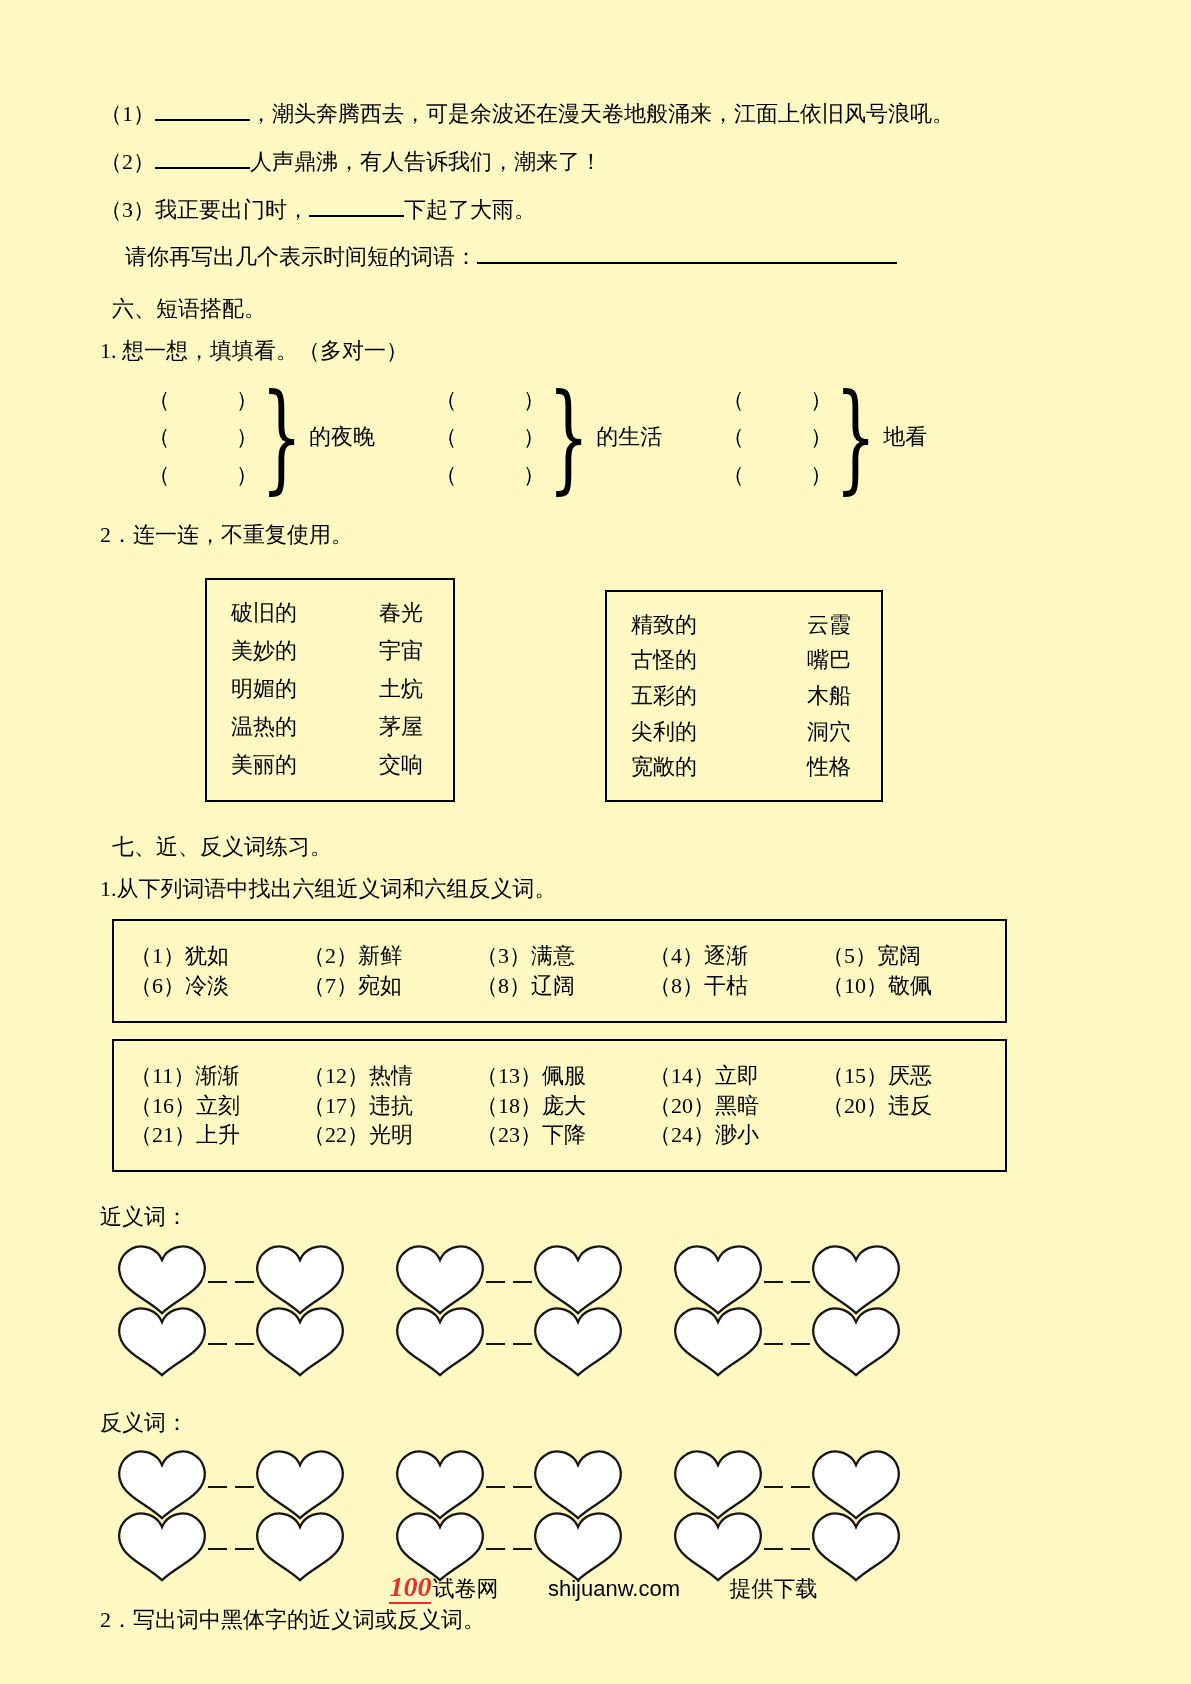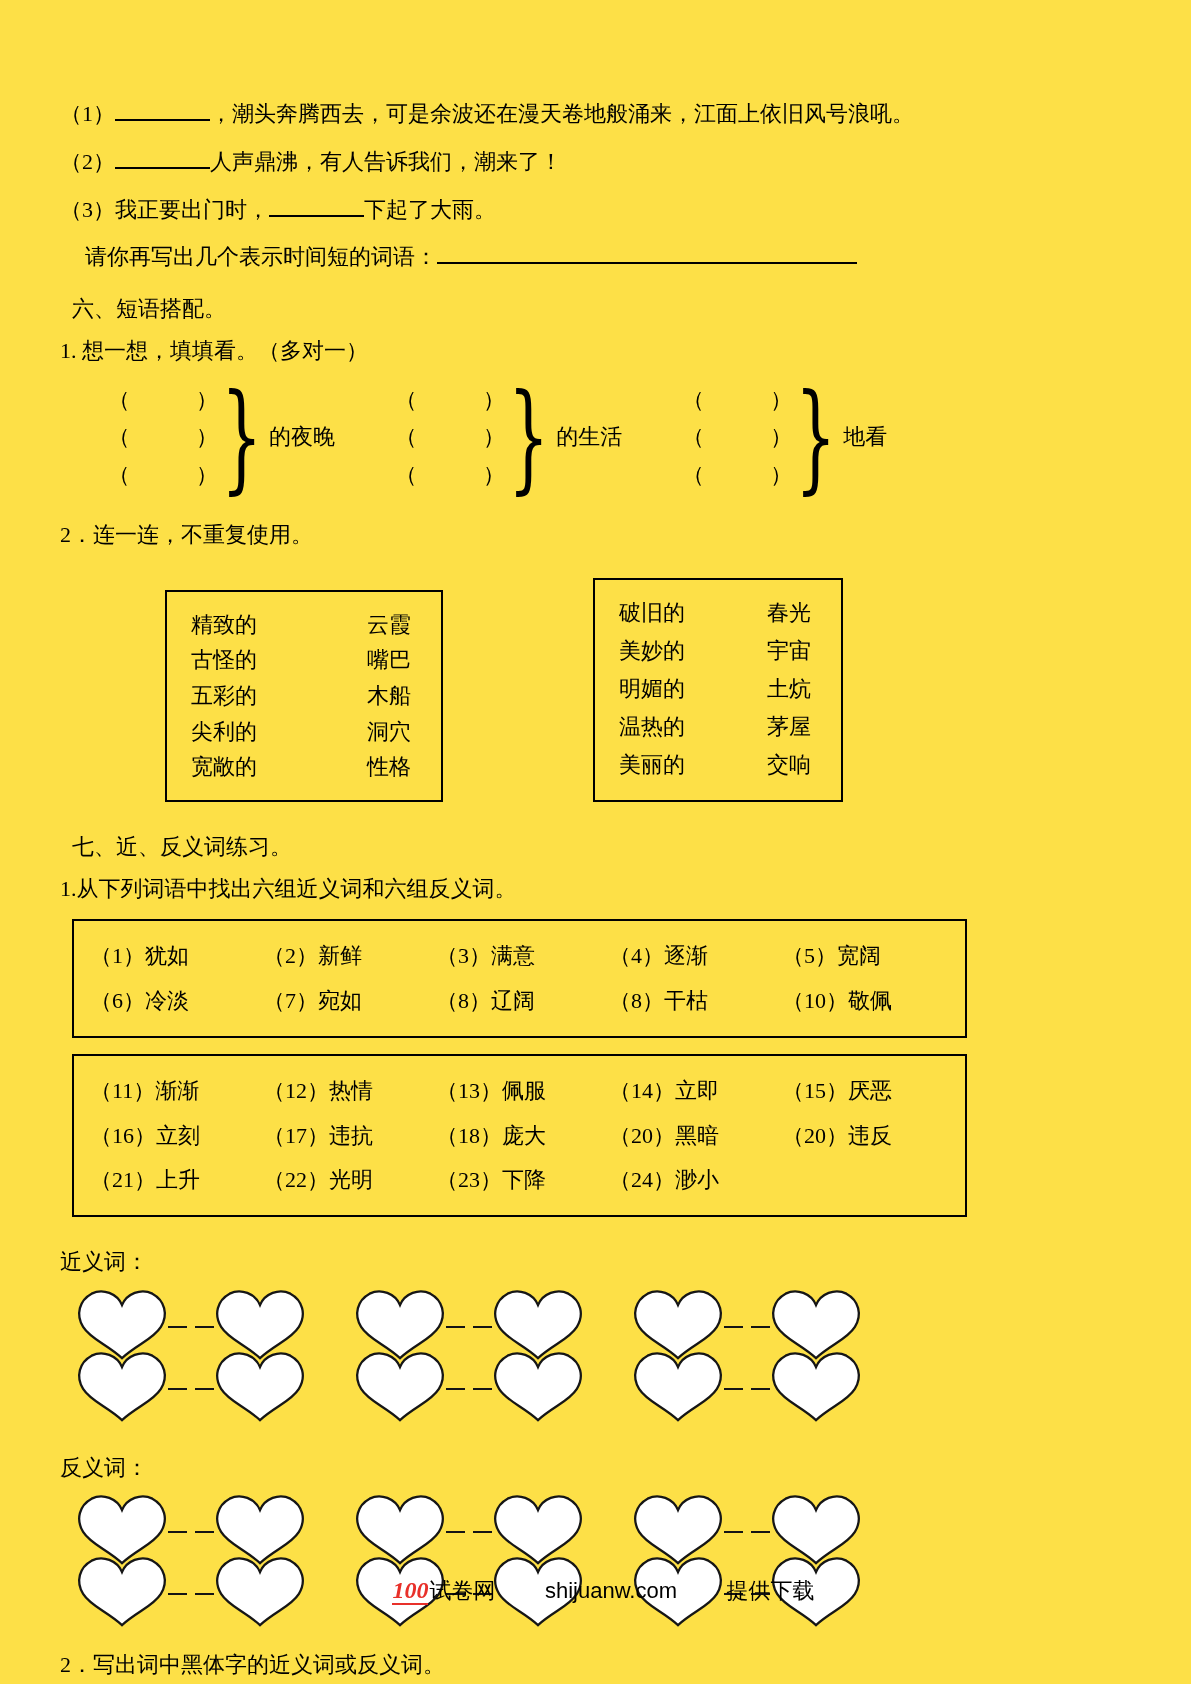--- a/index.html
+++ b/index.html
@@ -1,18 +1,18 @@
 <!DOCTYPE html>
 <html><head>
 <meta charset="utf-8">
 <style>
   html,body{margin:0;padding:0;background:#888;}
   .page{
-    width:1191px;height:1684px;background:#fde047;margin:0 auto;
-    box-sizing:border-box;padding:96px 95px 0 60px;position:relative;
+    width:1191px;height:1684px;background:#fef9c3;margin:0 auto;
+    box-sizing:border-box;padding:96px 95px 0 100px;position:relative;
     font-family:"Liberation Serif","DejaVu Serif",serif;
     color:#000;font-size:22px;line-height:1.35;overflow:hidden;
   }
   .line{margin-bottom:15px;white-space:nowrap;}
   .blank{display:inline-block;border-bottom:2px solid #000;height:1.05em;vertical-align:baseline;}
   .w95{width:95px;} .w420{width:420px;}
   .indent25{margin-left:25px;}
   .heading{margin:22px 0 12px 12px;}
   
   .brace-row{display:flex;margin:6px 0 26px 48px;gap:60px;}
@@ -22,34 +22,34 @@
   .brace{font-family:"DejaVu Serif",serif;font-size:118px;font-weight:400;
          transform:scaleX(.55);line-height:.95;margin:0 -12px 0 -14px;}
   .brace-label{margin-left:2px;}
   
   .match-wrap{display:flex;margin:28px 0 30px 105px;gap:150px;}
   .match-box{border:2px solid #000;padding:18px 30px 18px 24px;display:grid;
              grid-template-columns:auto auto;column-gap:82px;row-gap:6px;}
   .match-box.right{margin-top:12px;column-gap:110px;}
   
   .word-box{border:2px solid #000;margin:16px 0 0 12px;width:895px;box-sizing:border-box;
-            padding:20px 10px 20px 16px;display:grid;grid-template-columns:repeat(5,1fr);row-gap:15px;}
+            padding:20px 10px 20px 16px;display:grid;grid-template-columns:repeat(5,1fr);row-gap:0;}
   .word-box.second{}
   
   .hearts-label{margin:30px 0 10px 0;}
   .hearts-row{display:flex;gap:44px;margin-left:14px;}
   .hearts-row + .hearts-row{margin-top:-12px;}
   .pair{display:flex;align-items:center;}
   .pair svg{display:block;}
   .dash{width:46px;height:2px;margin:6px -2px 0 -2px;
         background:linear-gradient(90deg,#141414 0 19px,transparent 19px 27px,#141414 27px 46px);}
   
   .footer{position:absolute;left:0;bottom:78px;width:100%;text-align:center;white-space:nowrap;}
   .footer .seg{margin:0 22px;}
-  .logo100{color:#e8302a;font-style:italic;font-weight:bold;font-size:24px;
+  .logo100{color:#e8302a;font-style:italic;font-weight:bold;font-size:28px;
            border-bottom:2px solid #e8302a;padding-bottom:0;margin-right:1px;margin-left:16px;}
   .url{font-family:Liberation Sans, sans-serif;}
 </style>
 </head>
 <body>
 
 <svg width="0" height="0" style="position:absolute">
   <defs>
     <symbol id="heart" viewBox="0 0 100 78">
       <path d="M50 19 C45 7 30 1 18 7 C5 14 1 29 9 42 C17 55 35 61 50 75 C65 61 83 55 91 42 C99 29 95 14 82 7 C70 1 55 7 50 19 Z" fill="#ffffff" stroke="#161616" stroke-width="2.4"></path>
@@ -103,43 +103,43 @@
         <span>（　　　）</span>
       </div>
       <div class="brace">}</div>
       <span class="brace-label">地看</span>
     </div>
   </div>
 
   <div class="line">2．连一连，不重复使用。</div>
 
   <div class="match-wrap">
+    <div class="match-box">
+      <span>破旧的</span>
+        <span>春光</span>
+      <span>美妙的</span>
+        <span>宇宙</span>
+      <span>明媚的</span>
+        <span>土炕</span>
+      <span>温热的</span>
+        <span>茅屋</span>
+      <span>美丽的</span>
+        <span>交响</span>
+    </div>
     <div class="match-box right">
       <span>精致的</span>
         <span>云霞</span>
       <span>古怪的</span>
         <span>嘴巴</span>
       <span>五彩的</span>
         <span>木船</span>
       <span>尖利的</span>
         <span>洞穴</span>
       <span>宽敞的</span>
         <span>性格</span>
-    </div>
-    <div class="match-box">
-      <span>破旧的</span>
-        <span>春光</span>
-      <span>美妙的</span>
-        <span>宇宙</span>
-      <span>明媚的</span>
-        <span>土炕</span>
-      <span>温热的</span>
-        <span>茅屋</span>
-      <span>美丽的</span>
-        <span>交响</span>
     </div>
   </div>
 
   <div class="heading">七、近、反义词练习。</div>
   <div class="line">1.从下列词语中找出六组近义词和六组反义词。</div>
 
   <div class="word-box">
     <span>（1）犹如</span>
     <span>（2）新鲜</span>
     <span>（3）满意</span>

